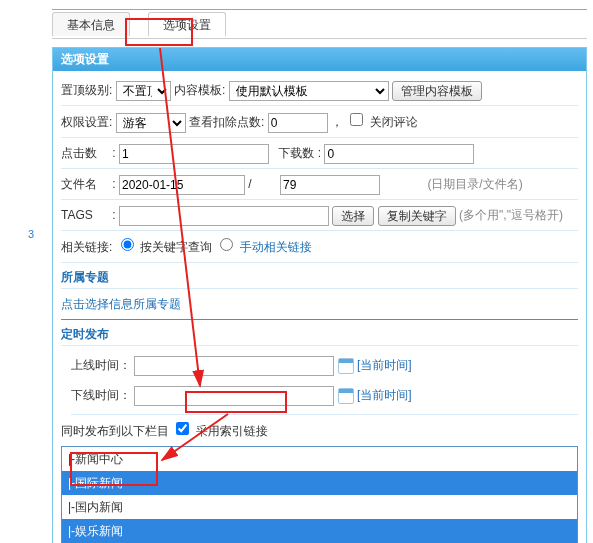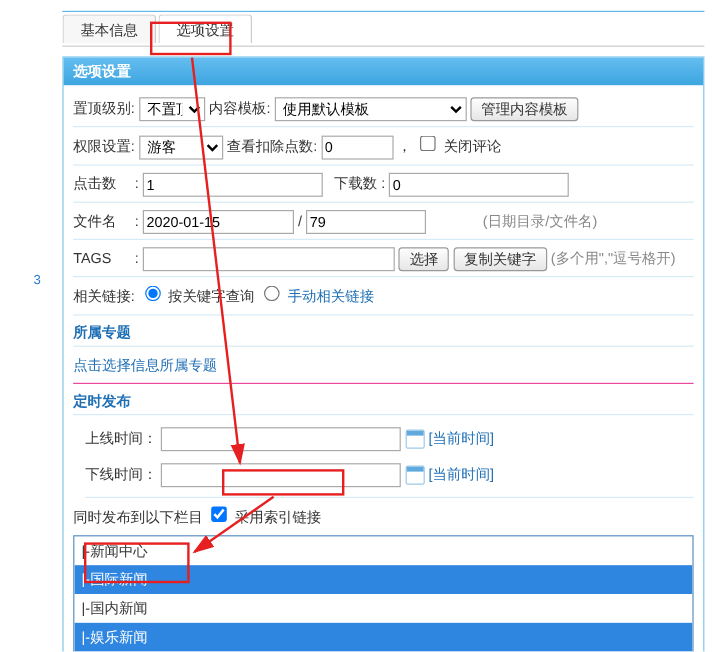--- a/index.html
+++ b/index.html
@@ -3,21 +3,21 @@
 <meta charset="utf-8">
 <style>
   * { box-sizing: border-box; }
   body { margin:0; padding:0; font-family: Arial, "Microsoft YaHei", sans-serif; font-size:12px; color:#333; background:#fff; }
   .wrap { width:593px; height:543px; position:relative; overflow:hidden; }
   .topbar { height:8px; border-bottom:1px solid #5fb9e8; margin:2px 6px 0 52px; }
   .leftnum { position:absolute; left:28px; top:228px; color:#2a7bd6; font-size:11px; }
   
   .tabs { margin:2px 0 0 52px; }
   .tabs ul { list-style:none; margin:0; padding:0; height:26px; }
-  .tabs li { float:left; height:24px; line-height:24px; padding:0 14px; border:1px solid #ccc; border-bottom:none; background:#f7f7f7; margin-right:2px; cursor:pointer; border-top-left-radius:3px; border-top-right-radius:3px; }
+  .tabs li { float:left; height:24px; line-height:24px; padding:0 14px; border:1px solid #ccc; border-bottom:none; background:#f7f7f7; margin-right:18px; cursor:pointer; border-top-left-radius:3px; border-top-right-radius:3px; }
   .tabs li.active { background:#fff; font-weight:normal; }
   .tabline { border-bottom:1px solid #ccc; margin:0 6px 0 52px; }
   
   .panel { margin:8px 6px 0 52px; border:1px solid #7fc9ec; }
   .panel-hd { background:linear-gradient(#64bdf0,#3da5e0); color:#fff; font-weight:bold; padding:3px 8px; }
   .panel-bd { padding:4px 8px 8px 8px; }
   .row { padding:4px 0; border-bottom:1px solid #d7ebf6; clear:both; line-height:22px; }
   .row:after { content:""; display:block; clear:both; }
   .lbl { color:#333; display:inline-block; }
   select, input[type=text] { height:20px; border:1px solid #aaa; font-size:12px; padding:1px 2px; vertical-align:middle; background:#fff; }
@@ -76,21 +76,21 @@
         <span class="lbl" style="width:48px">点击数</span> :
         <input type="text" style="width: 150px;" value="1">
         <span class="lbl" style="margin-left:6px">下载数</span> :
         <input type="text" style="width: 150px;" value="0">
       </div>
 
       <div class="row">
         <span class="lbl" style="width:48px">文件名</span> :
         <input type="text" style="width: 126px;" value="2020-01-15">
         /
-        <input type="text" style="width: 100px;" value="79">
+        <input type="text" style="width: 100px; margin-left: 25px;" value="79">
         <span class="hint" style="margin-left:44px">(日期目录/文件名)</span>
       </div>
 
       <div class="row">
         <span class="lbl" style="width:48px">TAGS</span> :
         <input type="text" style="width: 210px;">
         <span class="btn">选择</span>
         <span class="btn">复制关键字</span>
         <span class="hint">(多个用","逗号格开)</span>
       </div>

